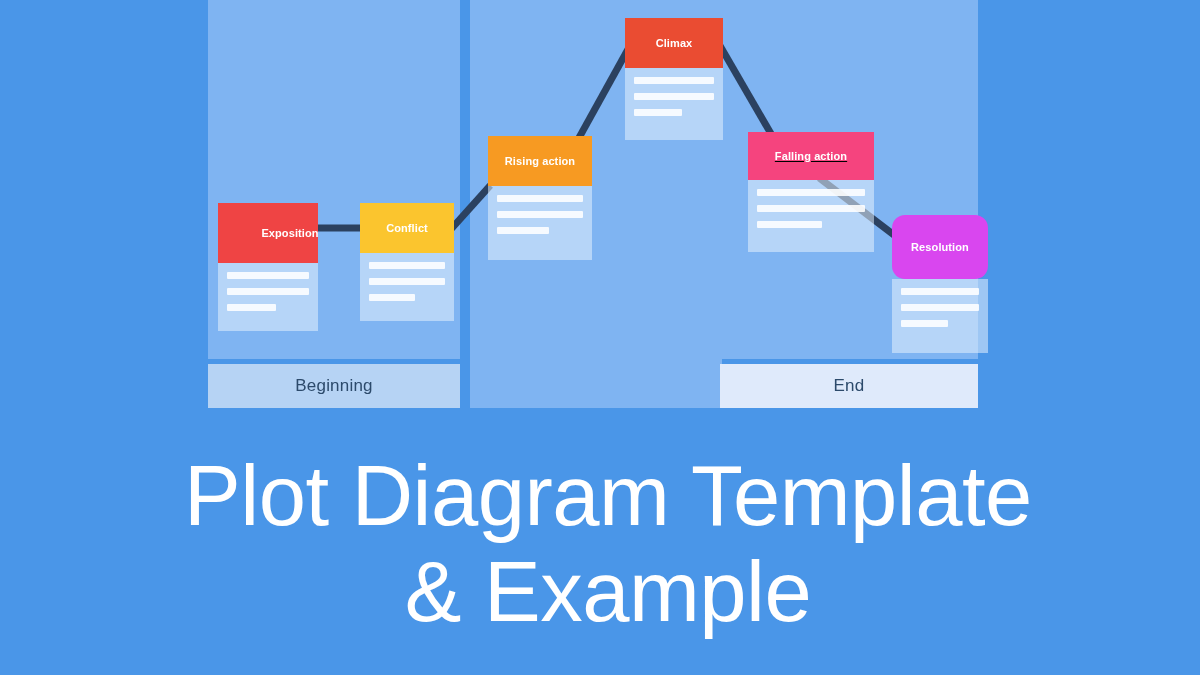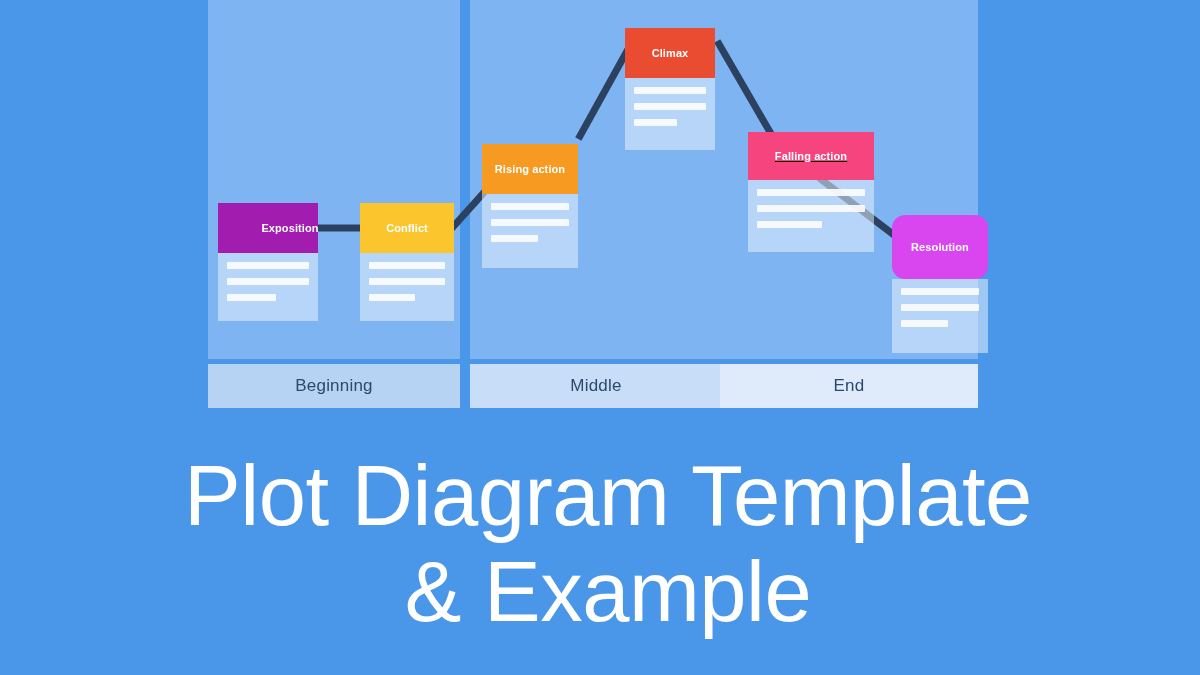--- a/index.html
+++ b/index.html
@@ -93,26 +93,26 @@
     background: rgba(255,255,255,0.88);
     margin-bottom: 9px;
   }
   .ln:last-child { margin-bottom: 0; }
   .ln.w100 { width: 100%; }
   .ln.w60  { width: 60%; }
 
   
   #card-exposition     { left: 10px;  top: 203px; width: 100px; }
   #card-conflict       { left: 152px; top: 203px; width: 94px;  }
-  #card-rising         { left: 274px; top: 136px; width: 96px; margin-top: 8px; }
-  #card-climax         { left: 417px; top: 28px;  width: 90px; border-radius: 17px;  }
+  #card-rising         { left: 280px; top: 136px; width: 104px; }
+  #card-climax         { left: 417px; top: 18px;  width: 98px; border-radius: 17px;  }
   #card-falling        { left: 540px; top: 132px; width: 126px; text-decoration: underline; }
   #card-resolution     { left: 684px; top: 215px; width: 96px;  }
 
-  #card-exposition .card-label  { height: 50px; background: #a21caf; padding-left: 48px; }
+  #card-exposition .card-label  { height: 60px; background: #ef4444; padding-left: 48px; }
   #card-conflict   .card-label  { height: 50px; background: #fbc52e; }
   #card-rising     .card-label  { height: 50px; background: #f79a22; }
   #card-climax     .card-label  { height: 50px; background: #ea4c32; }
   #card-falling    .card-label  { height: 48px; background: #f5447e; }
   #card-resolution .card-label  { height: 64px; background: #d946ef; border-radius: 13px; }
 
   #card-exposition .card-lines  { height: 68px; }
   #card-conflict   .card-lines  { height: 68px; }
   #card-rising     .card-lines  { height: 74px; }
   #card-climax     .card-lines  { height: 72px; }
@@ -154,21 +154,20 @@
 
   <div id="diagram">
 
     <div class="act-column beginning">
       <div class="act-body"></div>
       <div class="act-footer">Beginning</div>
     </div>
 
     <div class="act-column middle">
       <div class="act-body"></div>
-      <div class="act-footer">Middle</div>
     </div>
 
     <div class="act-column end">
       <div class="act-body"></div>
       <div class="act-footer">End</div>
     </div>
 
     <svg id="connectors" viewBox="0 0 782 408">
 
       <line x1="110" y1="228" x2="152" y2="228" stroke="#2b4160" stroke-width="7" stroke-linecap="square"></line>

